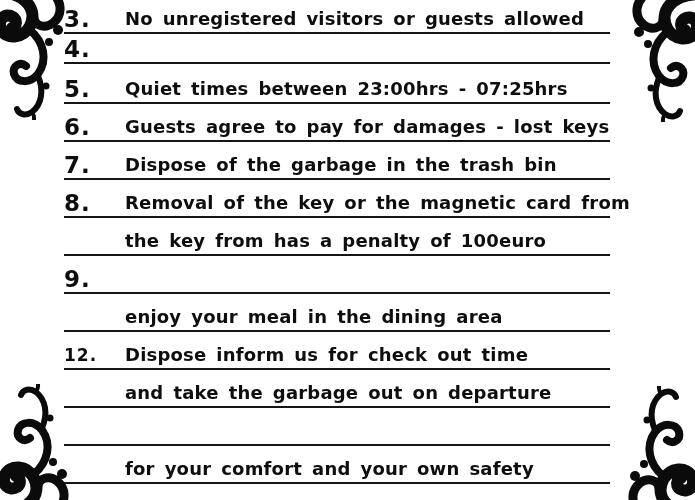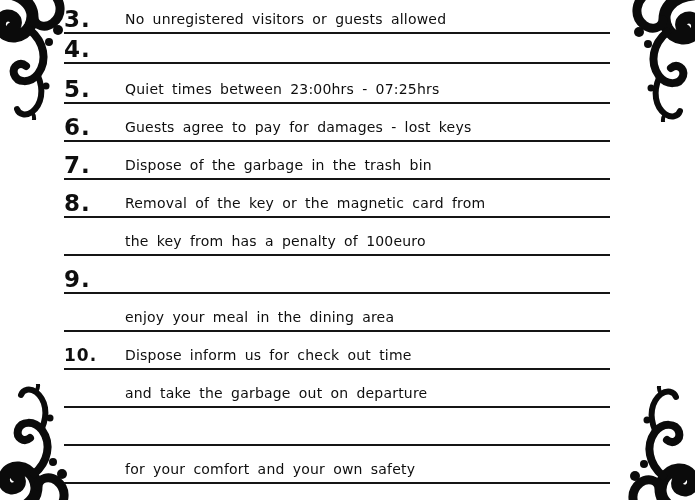--- a/index.html
+++ b/index.html
@@ -44,22 +44,22 @@
     display: inline-block;
     width: 61px;
     flex: 0 0 61px;
     font-size: 23px;
     font-weight: bold;
     line-height: 20px;
     letter-spacing: 1px;
   }
   .list .line:nth-child(10) .num { font-size: 17px; }
   .txt {
-    font-size: 14px;
-    font-weight: normal;
+    font-size: 18px;
+    font-weight: bold;
     line-height: 20px;
     letter-spacing: 0.2px;
     word-spacing: 3.5px;
   }
   
   .list .line:nth-child(14) {
     border-bottom: none;
     align-items: flex-start;
     padding-top: 6px;
     padding-left: 58px;
@@ -194,21 +194,21 @@
     <div class="line">
       <span class="num">9.</span>
     </div>
 
     <div class="line">
       <span class="num"></span>
       <span class="txt">enjoy your meal in the dining area</span>
     </div>
 
     <div class="line">
-      <span class="num">10.</span>
+      <span class="num">12.</span>
       <span class="txt">Dispose inform us for check out time</span>
     </div>
 
     <div class="line">
       <span class="num"></span>
       <span class="txt">and take the garbage out on departure</span>
     </div>
 
     <div class="line">
       <span class="num"></span>

